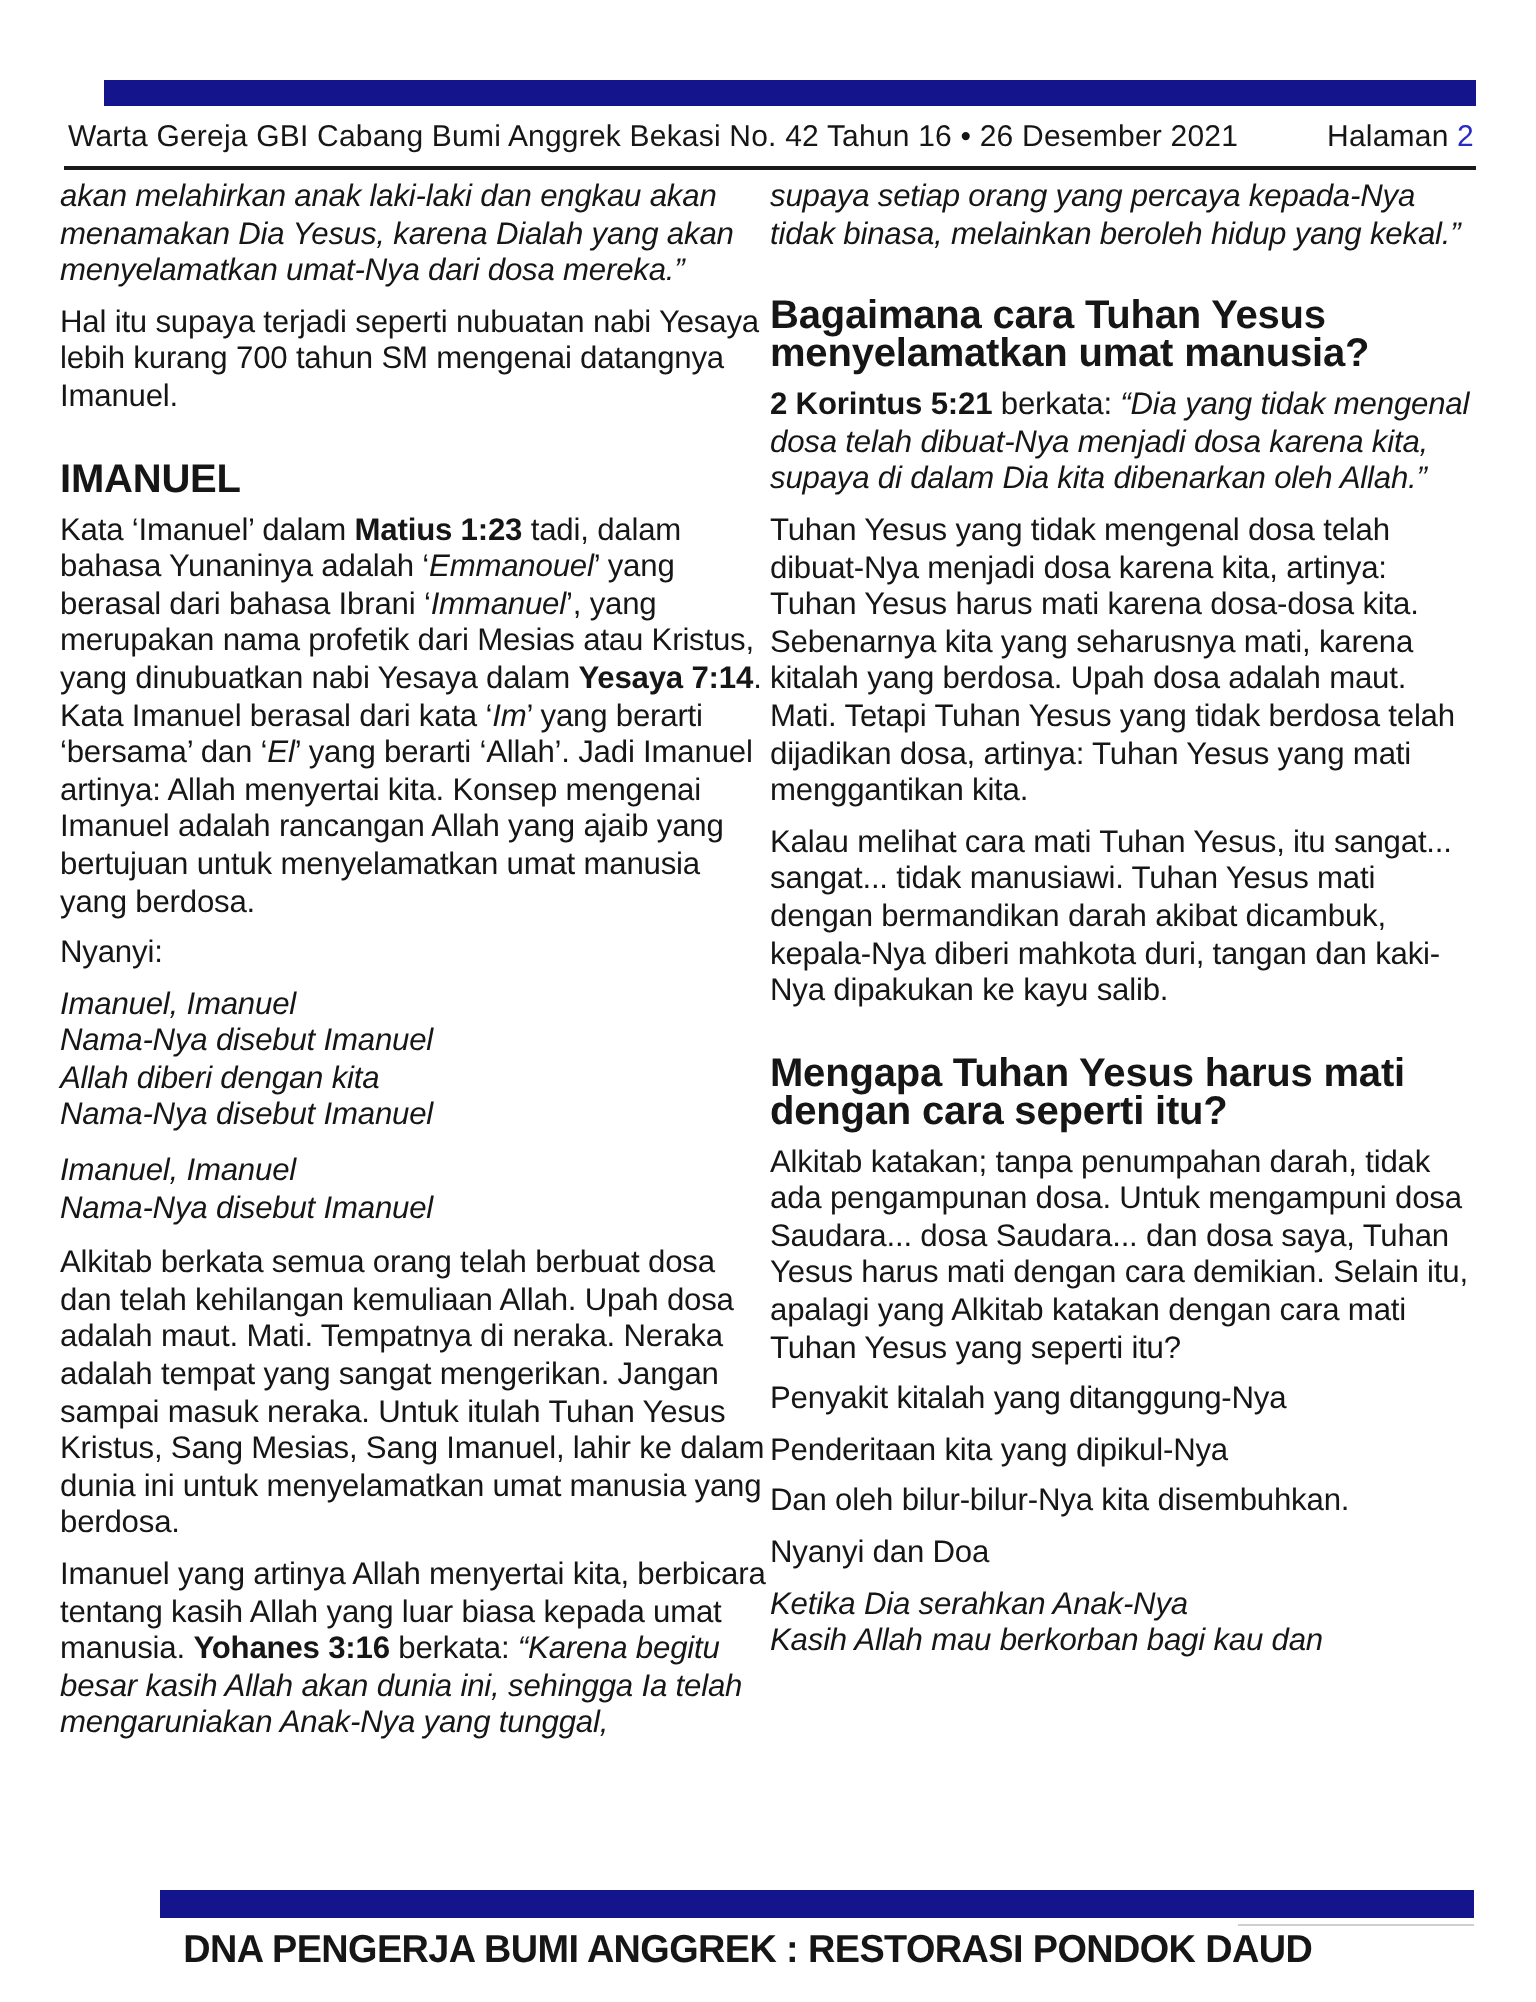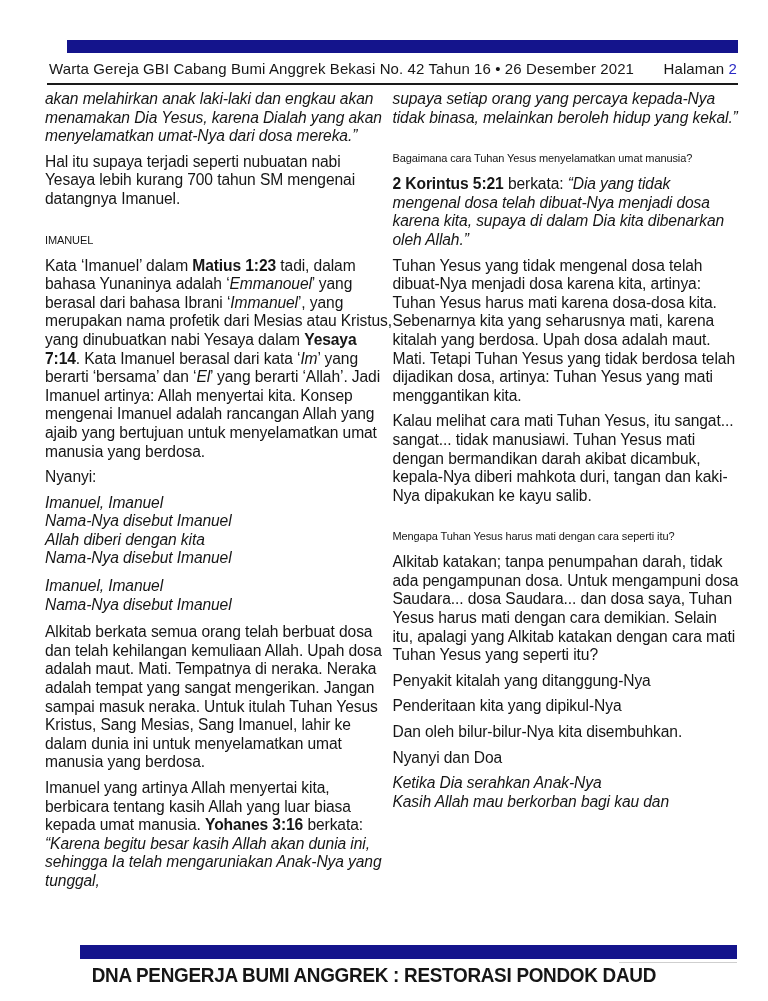--- a/index.html
+++ b/index.html
@@ -12,21 +12,21 @@
   body{
     width:768px;height:1001px;
     background:#ffffff;
     font-family:"Liberation Sans","DejaVu Sans",sans-serif;
     color:var(--ink);
     position:relative;
     overflow:hidden;
   }
   .page{
     position:absolute;inset:0;
-    padding:40px 28px 0 45px;
+    padding:40px 28px 0 30px;
   }
   
   .header-bar{
     height:13px;
     background:var(--navy);
     margin:0 2px 0 22px;
   }
   .header-row{
     display:flex;
     justify-content:space-between;
@@ -48,22 +48,22 @@
     padding-top:5px;
   }
   .col{
     flex:1 1 0;
     font-size:15.6px;
     line-height:18.6px;
     letter-spacing:-0.1px;
   }
   .para{margin:0 0 7px 0;}
   .sec-heading{
-    font-size:11px;
-    font-weight:400;
+    font-size:20px;
+    font-weight:700;
     margin:22px 0 7px 0;
     line-height:19px;
   }
   .verse{
     font-style:italic;
     margin:0 0 9px 0;
   }
   .verse-line{line-height:18.6px;}
   .b{font-weight:700;}
   .i{font-style:italic;}

